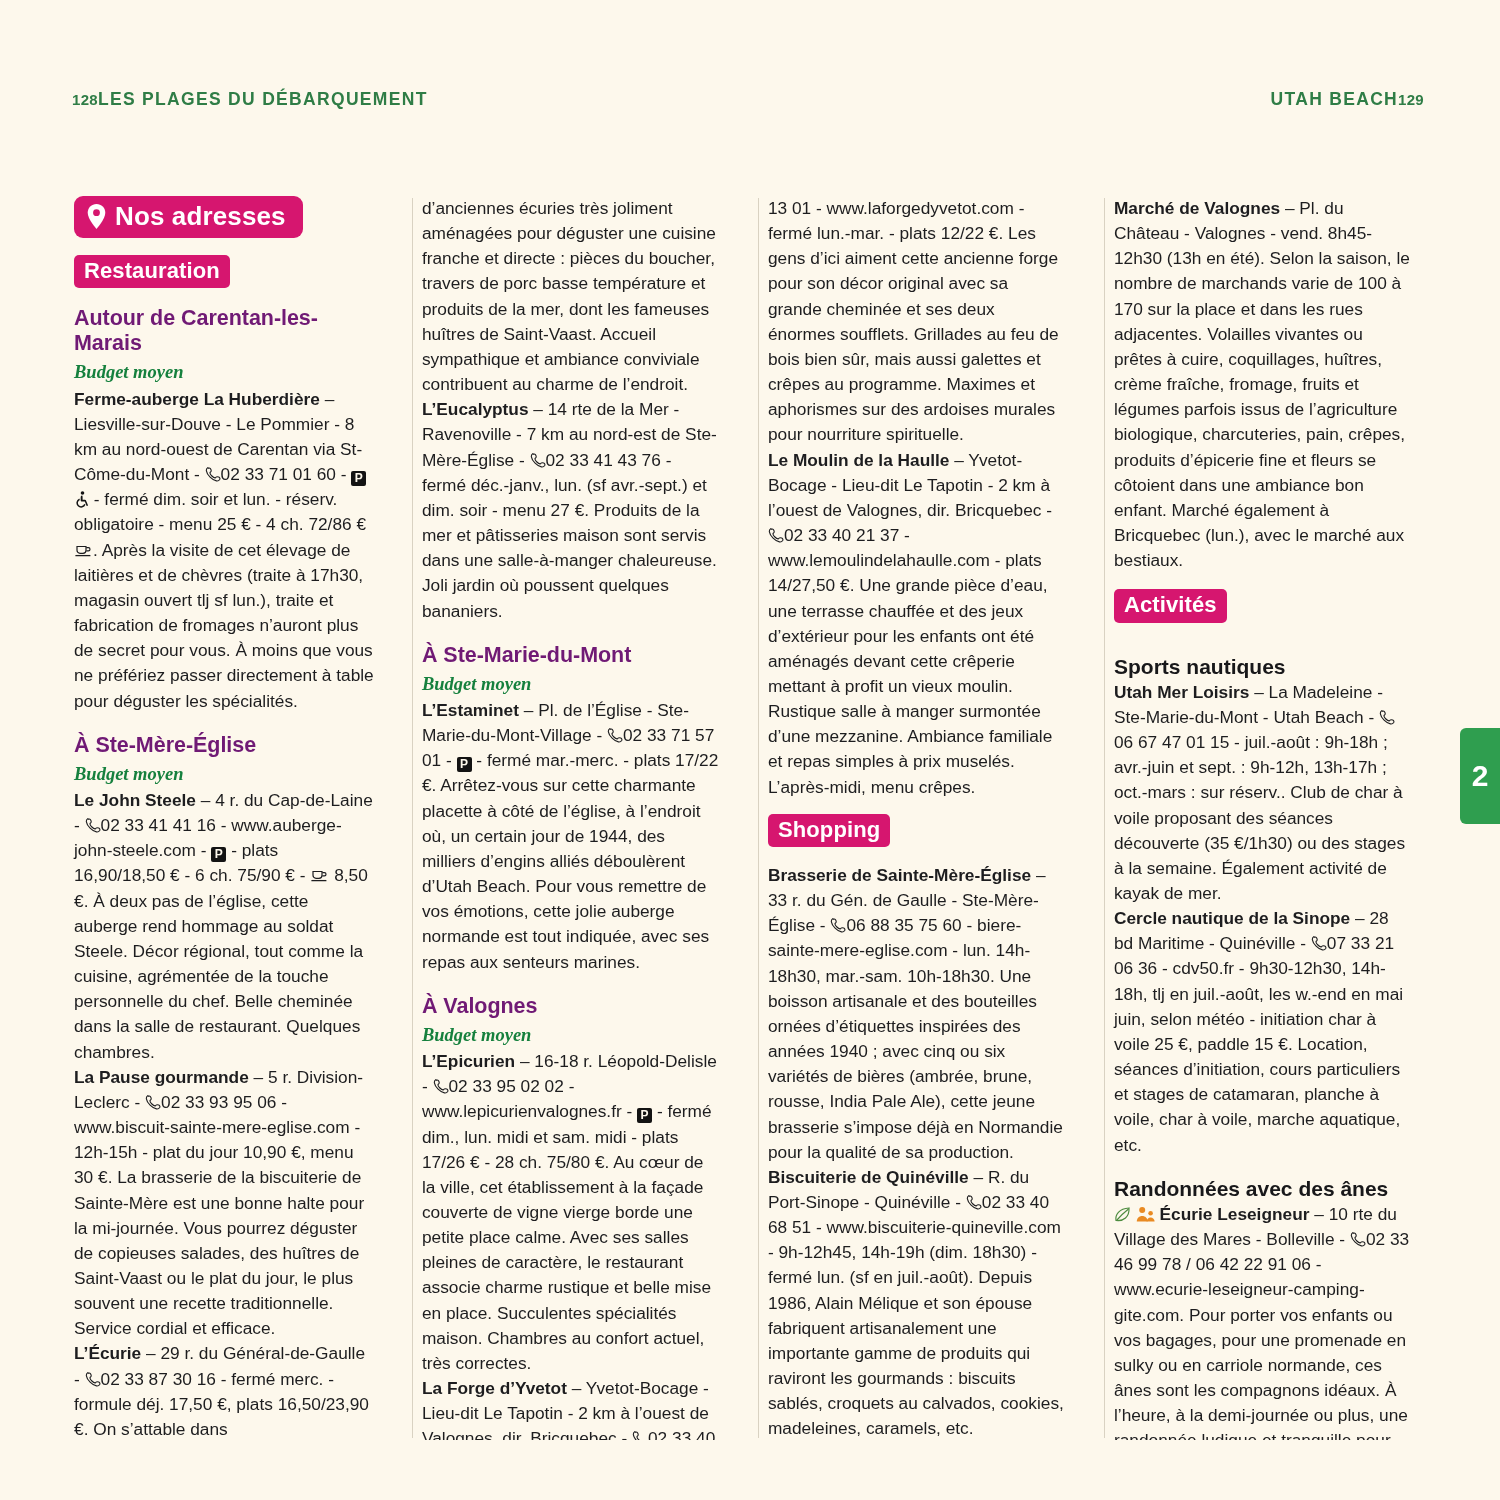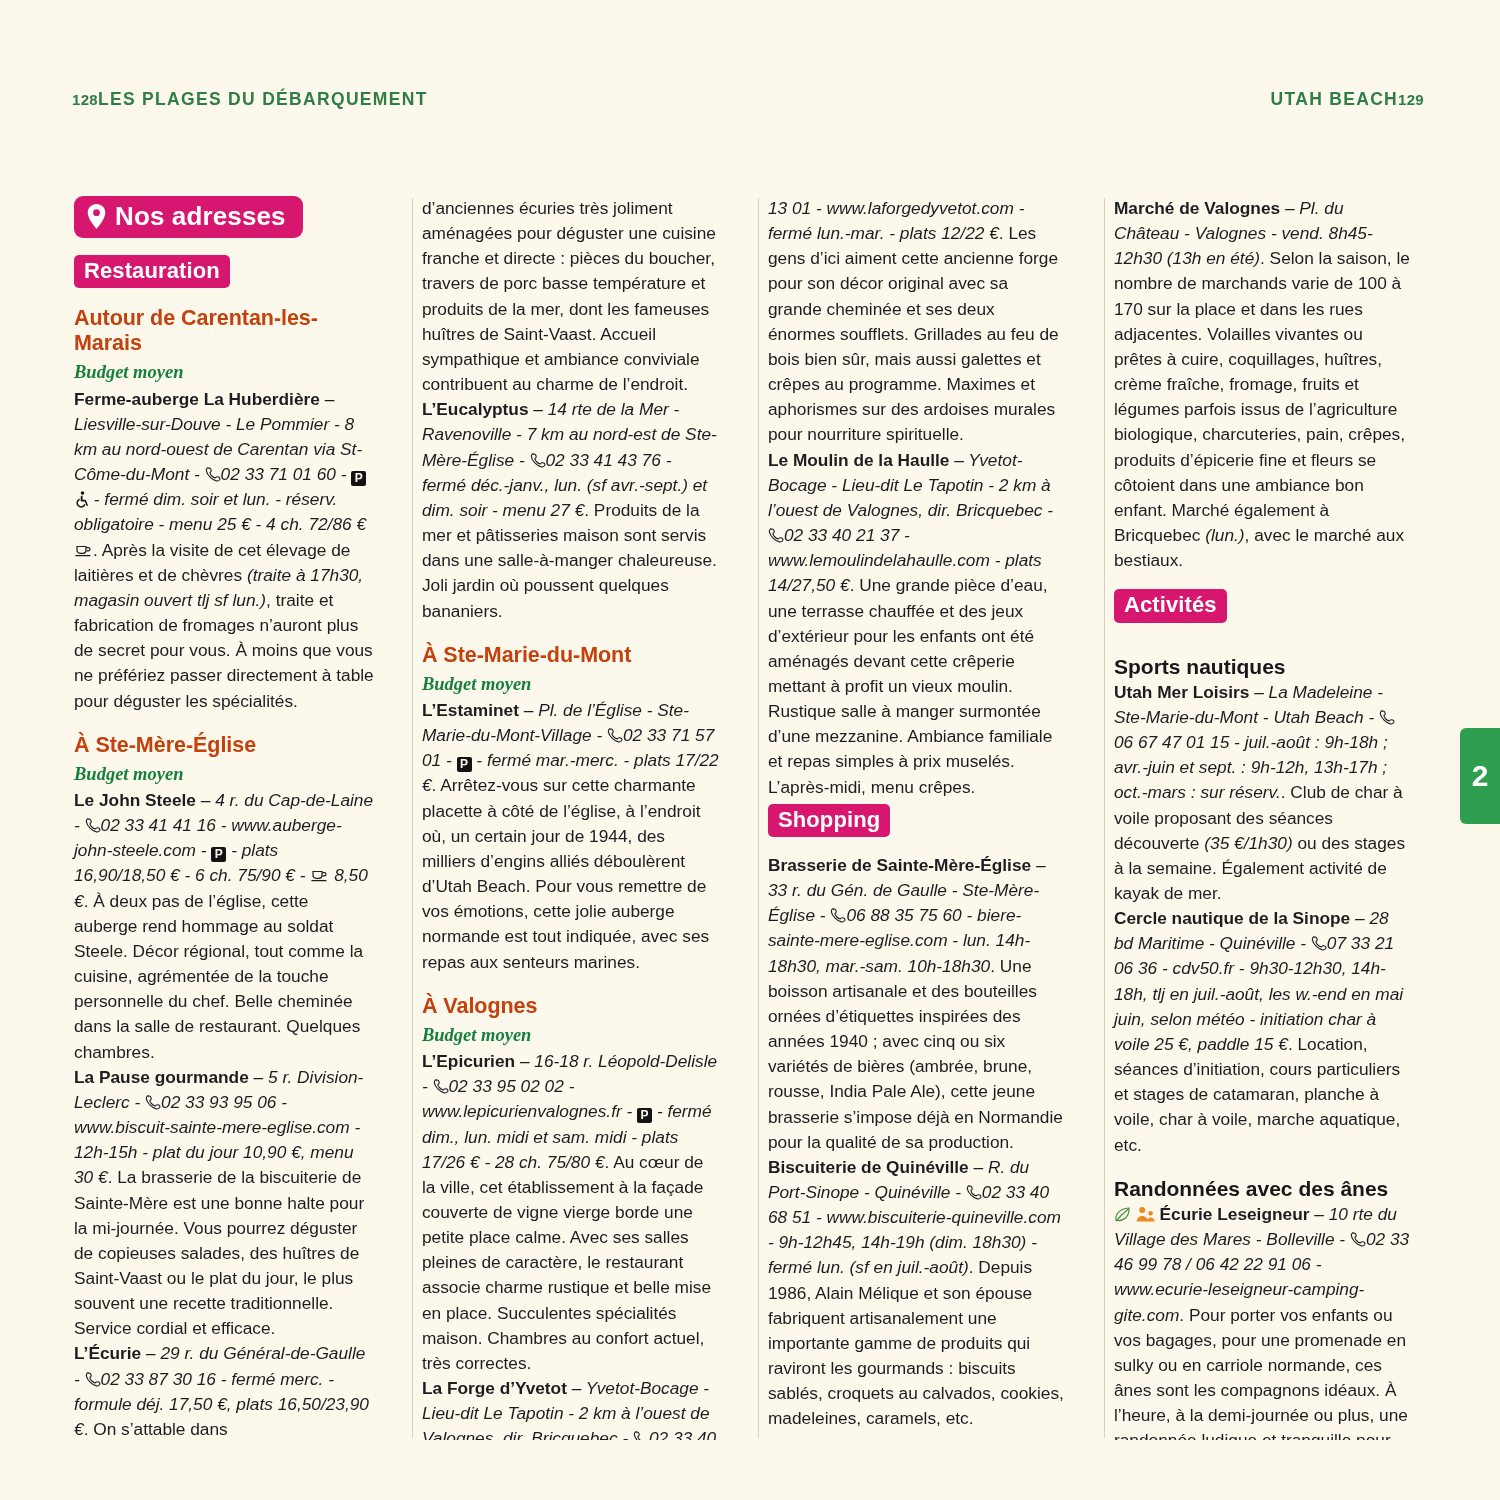--- a/index.html
+++ b/index.html
@@ -94,26 +94,26 @@
     background: #d6166f;
     color: #ffffff;
     border-radius: 5px;
     padding: 4px 10px 5px;
     font-size: 22px;
     font-weight: bold;
     line-height: 1.1;
     margin: 0 0 16px;
     letter-spacing: 0.005em;
   }
-  .chip.shopping { margin-top: 4px; }
+  .chip.shopping { margin-top: 14px; }
 
   h2.town {
     font-size: 21.5px;
     font-weight: bold;
-    color: #c2410c;
+    color: #701a75;
     margin: 19px 0 5px;
     line-height: 1.17;
     letter-spacing: -0.002em;
   }
   h2.town.first { margin-top: 2px; }
 
   h3.sub {
     font-size: 21px;
     font-weight: bold;
     color: #18181a;
@@ -136,21 +136,21 @@
   p.body {
     font-size: 17.3px;
     line-height: 1.455;
     color: #1d1d1f;
     margin: 0 0 0;
     text-align: left;
     hyphens: none;
   }
   p.body + p.body { margin-top: 0; }
   .name { font-weight: bold; }
-  .it { font-style: italic; }
+  .it { }
 
   
   .ic {
     display: inline-block;
     vertical-align: -2px;
     line-height: 1;
     flex: none;
   }
   .ic-phone { width: 16px; height: 16px; vertical-align: -3px; }
   .ic-park {

